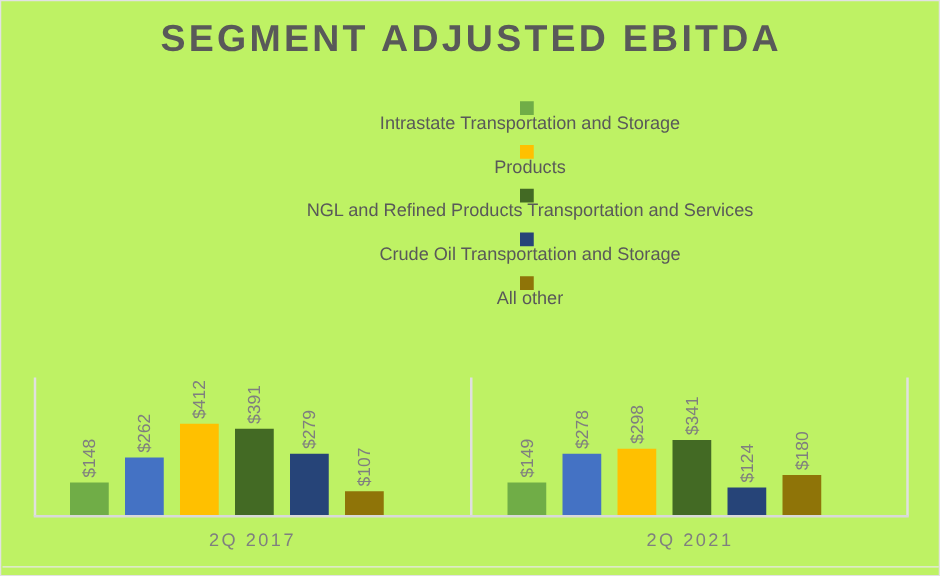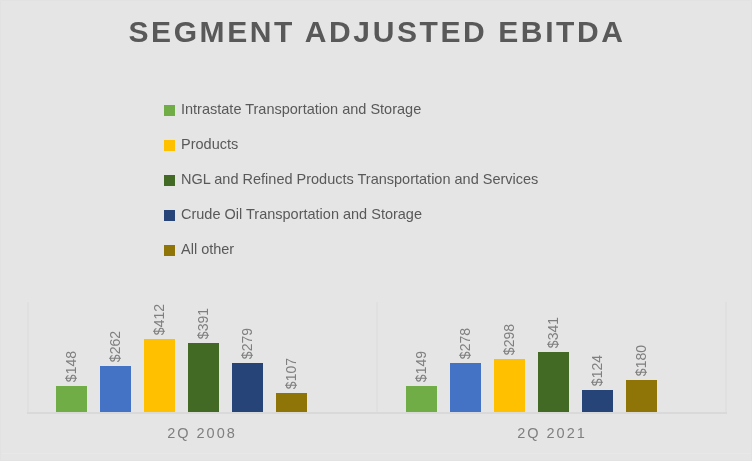--- a/index.html
+++ b/index.html
@@ -8,21 +8,21 @@
     background: #ffffff;
   }
   body {
     font-family: "Liberation Sans", sans-serif;
   }
   .chart-frame {
     position: relative;
     width: 752px;
     height: 461px;
     box-sizing: border-box;
-    background: #e5e5e5;
+    background: #bef264;
     border: 1px solid #e2e2e2;
     overflow: hidden;
   }
 
   
   .chart-title {
     position: absolute;
     left: 0;
     top: 14px;
     width: 752px;
@@ -36,22 +36,23 @@
 
   
   .legend {
     position: absolute;
     left: 163px;
     top: 80px;
     width: 520px;
   }
   .legend-item {
     display: flex;
-    align-items: flex-end;
+    align-items: center;
     height: 35px;
+    flex-direction: column;
   }
   .legend-swatch {
     width: 11px;
     height: 11px;
     flex: 0 0 11px;
     margin-right: 6px;
   }
   .legend-label {
     font-size: 14.5px;
     color: #595959;
@@ -267,19 +268,19 @@
               <div class="bar" title="All other" style="height: 32px; background: rgb(143, 116, 8);"></div>
               <div class="bar-label" style="bottom: 36px;">$180</div>
             </div>
           </div>
         </div>
       </div>
     <div class="axis-line"></div>
   </div>
 
   <div class="cat-labels" id="cats-root">
-      <div class="cat-label">2Q 2008</div>
+      <div class="cat-label">2Q 2017</div>
       <div class="cat-label">2Q 2021</div>
     </div>
 
   <div class="bottom-rule"></div>
 
 </div>
 
 </body></html>

